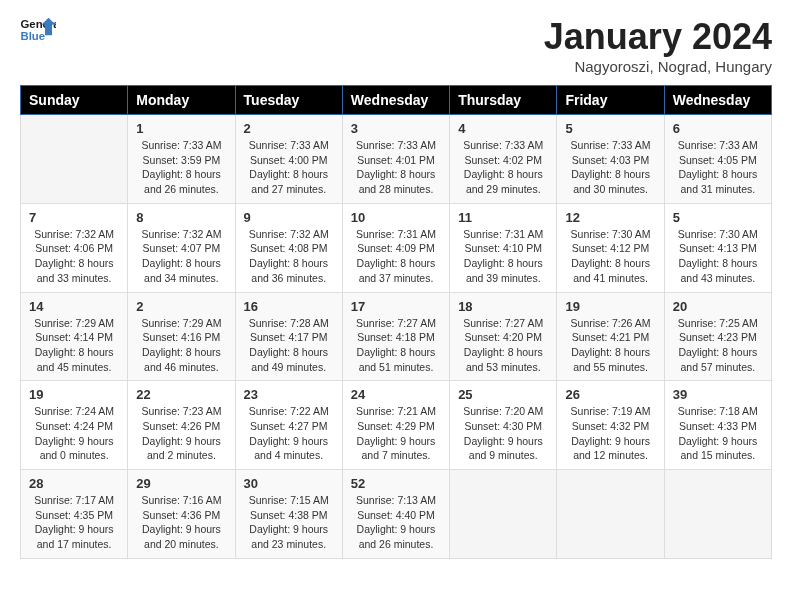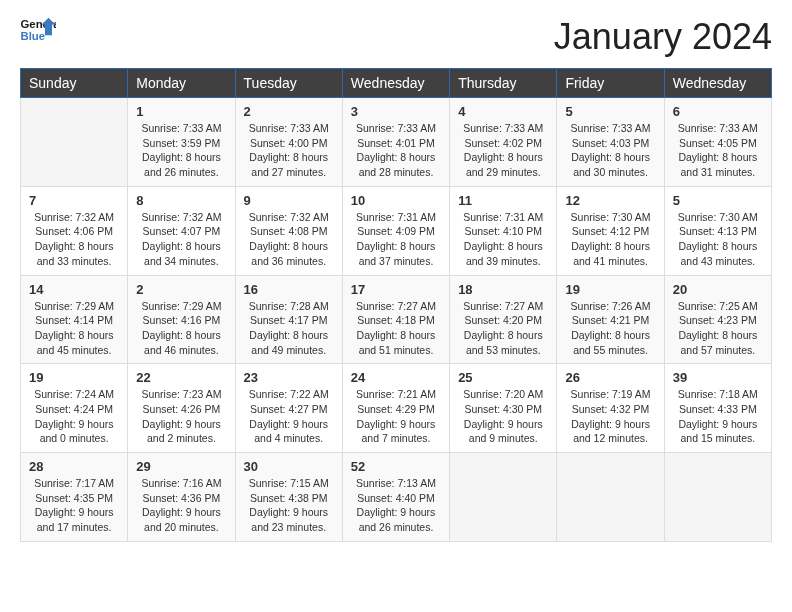--- a/index.html
+++ b/index.html
@@ -23,40 +23,40 @@
     }
     .logo-icon {
       width: 36px;
       height: 28px;
     }
     .title-area {
       text-align: right;
     }
     .month-title {
       font-size: 36px;
-      font-weight: normal;
+      font-weight: bold;
       color: #222;
       text-align: right;
     }
     .location {
       font-size: 15px;
       color: #444;
     }
     .calendar-table {
       width: 100%;
       border-collapse: collapse;
       border: 1px solid #ccc;
     }
     .calendar-table th {
-      background-color: #404040;
+      background-color: #000000;
       color: #fff;
       text-align: left;
       padding: 6px 8px;
       font-size: 14px;
-      font-weight: normal;
+      font-weight: bold;
       border: 1px solid #2d68a8;
     }
     .calendar-table td {
       vertical-align: top;
       padding: 6px 8px;
       border: 1px solid #ddd;
       font-size: 11px;
       color: #333;
       width: calc(100% / 7);
       min-height: 80px;
@@ -90,20 +90,21 @@
 <div class="header-area">
   <div class="logo">
     <svg class="logo-icon" viewBox="0 0 40 32" xmlns="http://www.w3.org/2000/svg">
       <text x="0" y="14" font-size="13" font-weight="bold" fill="#1a1a1a" font-family="Arial">General</text>
       <text x="0" y="27" font-size="13" font-weight="bold" fill="#3a7abf" font-family="Arial">Blue</text>
       <polygon points="32,2 40,10 36,10 36,22 28,22 28,10 24,10" fill="#3a7abf"></polygon>
     </svg>
   </div>
   <div class="title-area">
     <div class="month-title">January 2024</div>
+    <div class="location">Nagyoroszi, Nograd, Hungary</div>
   </div>
 </div>
 
 <table class="calendar-table">
   <thead>
     <tr>
     <th>Sunday</th>
         <th>Monday</th>
         <th>Tuesday</th>
         <th>Wednesday</th>

